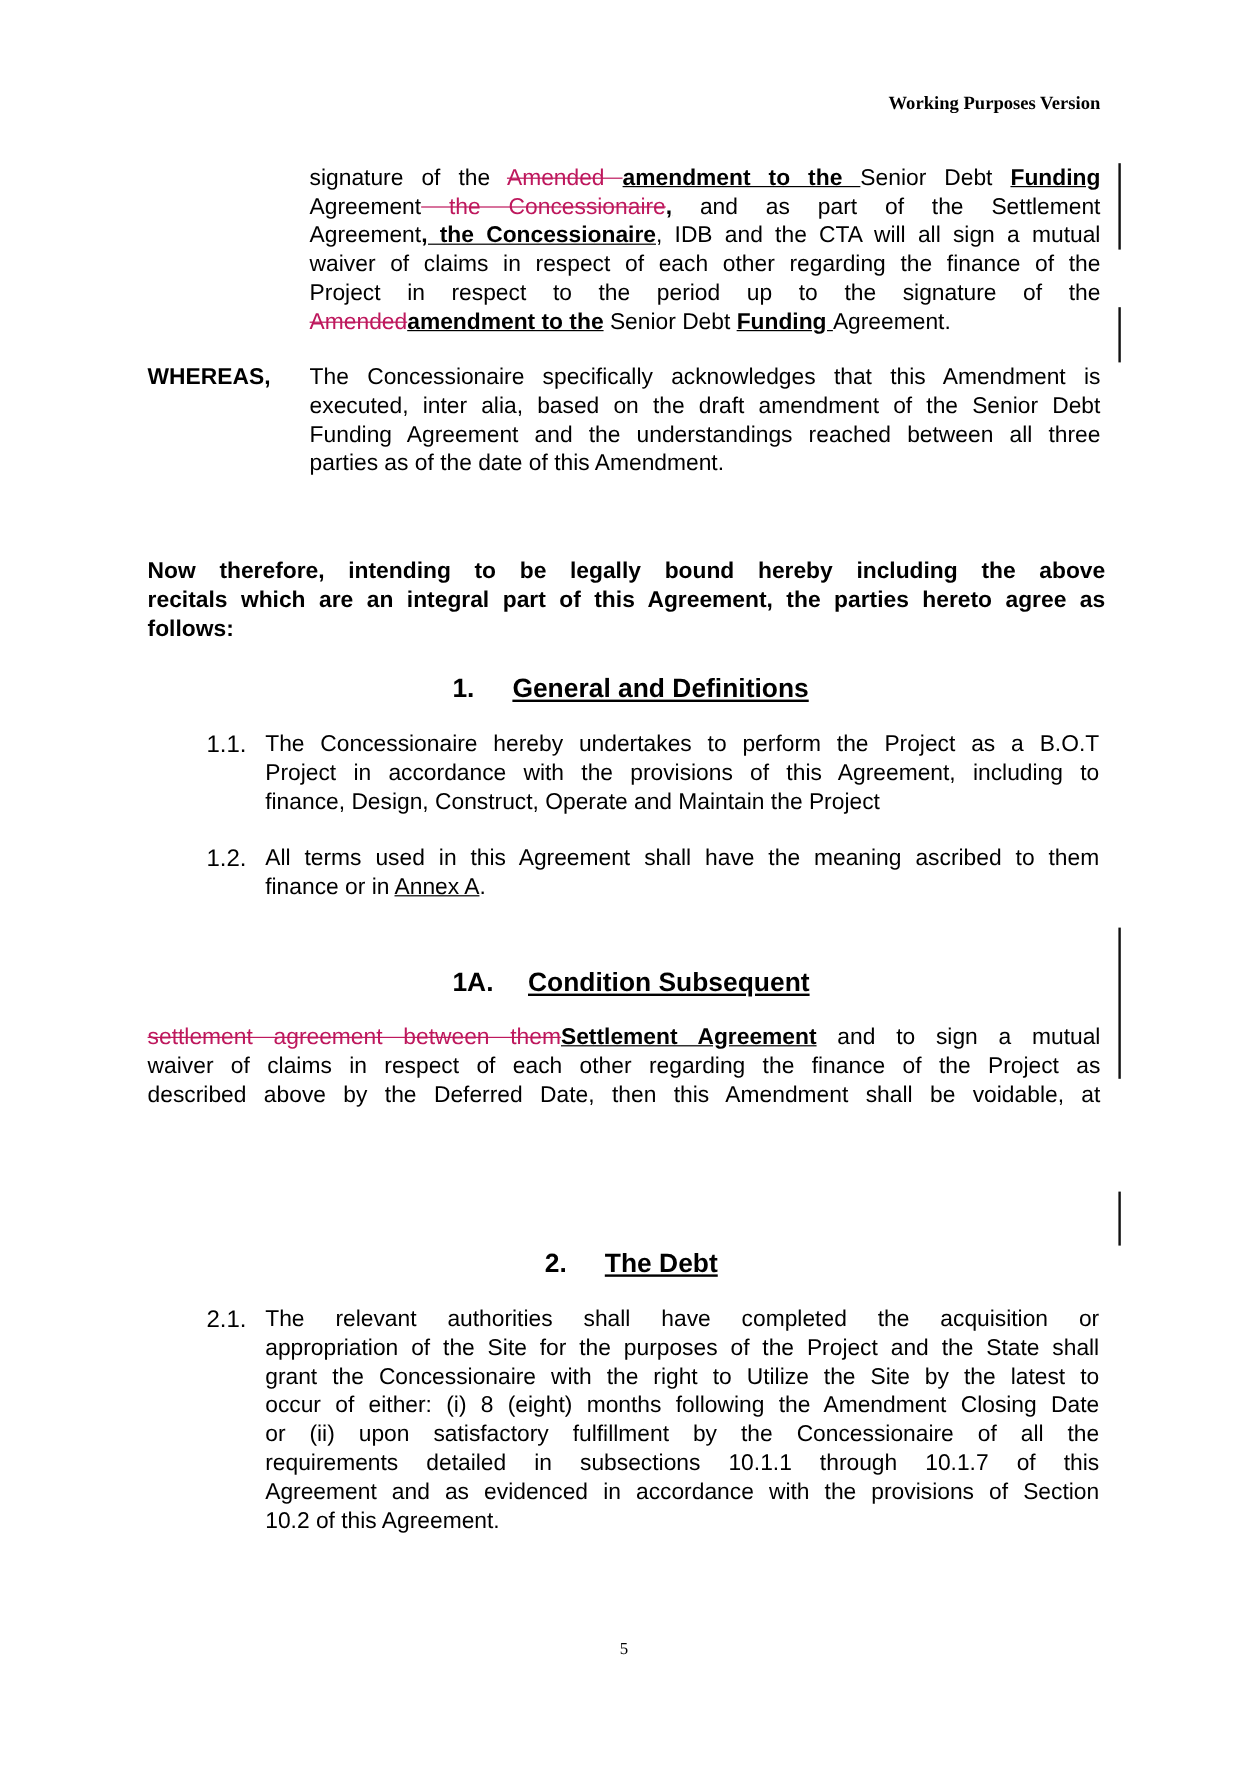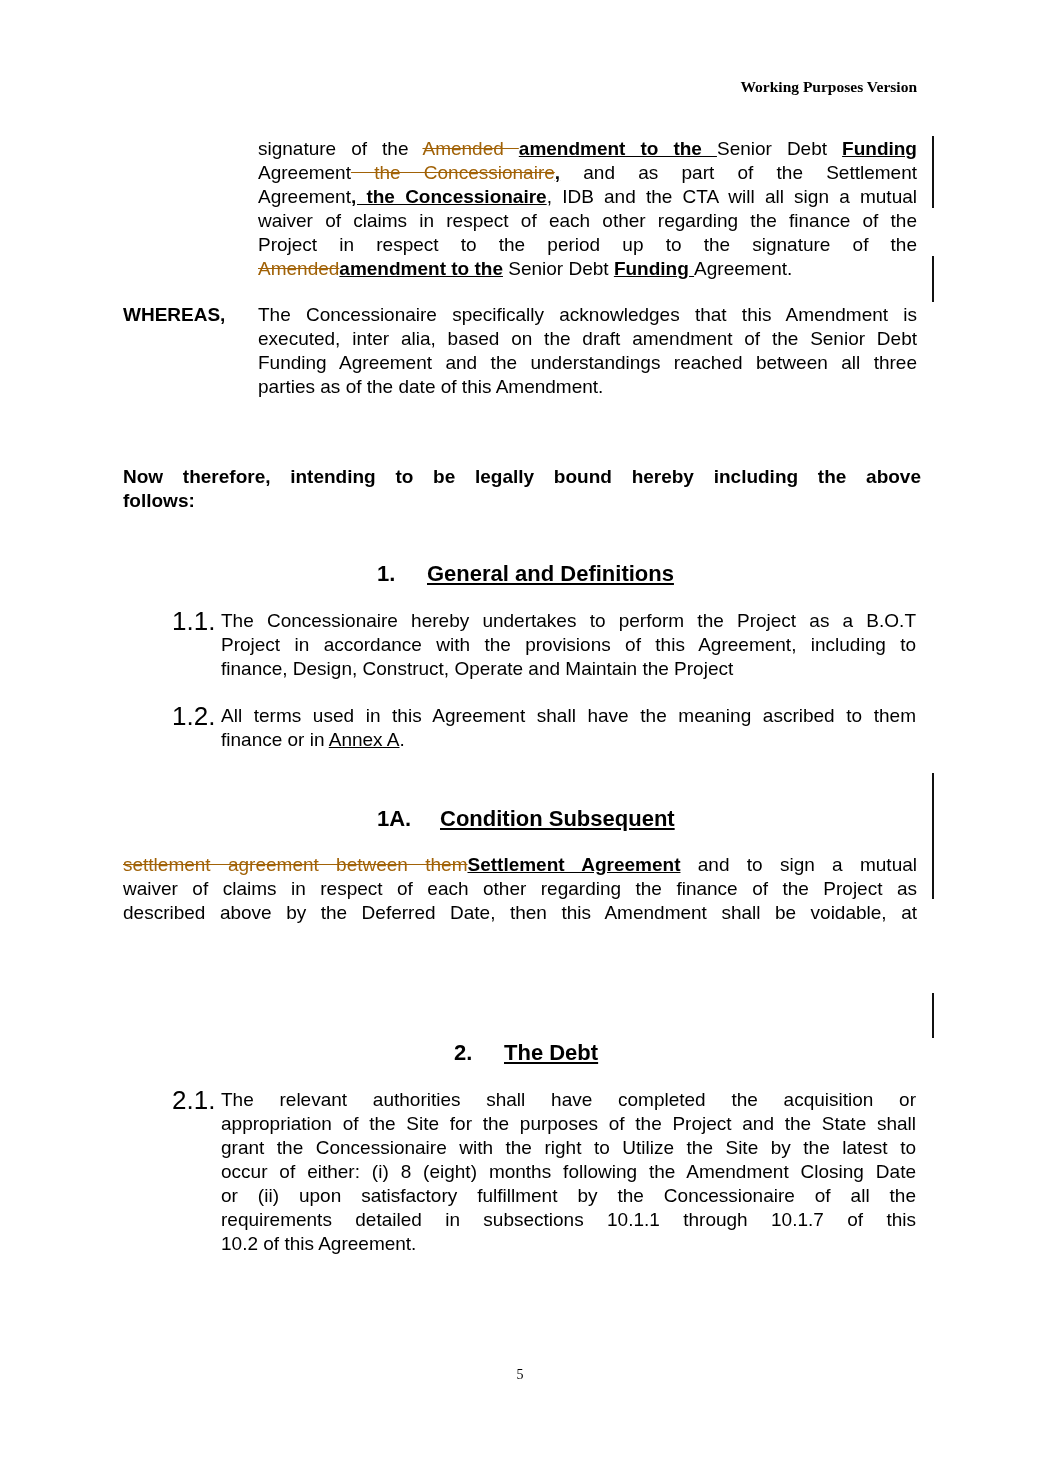--- a/index.html
+++ b/index.html
@@ -2,29 +2,29 @@
 <html><head>
 <meta charset="utf-8">
 <style>
   html, body { margin:0; padding:0; background:#ffffff; }
   body { width:1040px; height:1471px; position:relative; overflow:hidden; color:#000; }
   .page { position:absolute; left:0; top:0; width:1040px; height:1471px; }
   .hdr { position:absolute; right:123px; top:76px; text-align:right; font-family:"Liberation Serif", serif; font-weight:bold; font-size:15.5px; line-height:21px; }
   .para { position:absolute; font-family:"Liberation Sans", sans-serif; font-size:19px; line-height:24px; text-align:justify; }
   .para span.line { display:block; text-align:justify; text-align-last:justify; white-space:nowrap; }
   .para span.line.last { text-align-last:left; }
-  .del { color:#a16207; text-decoration:line-through; }
+  .del { color:#be185d; text-decoration:line-through; }
   .ins { color:#000000; text-decoration:underline;font-weight:bold; }
   .u { text-decoration:underline; }
   .bold { font-weight:bold; }
   .heading { position:absolute; font-family:"Liberation Sans", sans-serif; font-weight:bold; font-size:22px; line-height:24px; white-space:nowrap; }
   .heading .num { display:inline-block; }
   .heading .title { text-decoration:underline; }
   .label { position:absolute; font-family:"Liberation Sans", sans-serif; font-weight:bold; font-size:19px; line-height:24px; }
-  .itemnum { position:absolute; font-family:"Liberation Sans", sans-serif; font-size:26px; line-height:24px; }
+  .itemnum { position:absolute; font-family:"Liberation Sans", sans-serif; font-size:20px; line-height:24px; }
   .bar { position:absolute; left:932px; width:2px; background:#111; }
   .pagenum { position:absolute; left:0; width:1040px; top:1367px; text-align:center; font-family:"Liberation Serif", serif; font-size:14px; }
 </style>
 </head>
 <body>
 
 <div class="page">
 
   <div class="hdr">
     <div>Working Purposes Version</div>
@@ -42,20 +42,21 @@
   <div class="label" style="left:123px; top:303px;">WHEREAS,</div>
   <div class="para" style="left:258px; top:303px; width:659px;">
     <span class="line">The Concessionaire specifically acknowledges that this Amendment is</span>
     <span class="line">executed, inter alia, based on the draft amendment of the Senior Debt</span>
     <span class="line">Funding Agreement and the understandings reached between all three</span>
     <span class="line last">parties as of the date of this Amendment.</span>
   </div>
 
   <div class="para bold" style="left:123px; top:465px; width:798px;">
     <span class="line">Now therefore, intending to be legally bound hereby including the above</span>
+    <span class="line">recitals which are an integral part of this Agreement, the parties hereto agree as</span>
     <span class="line last">follows:</span>
   </div>
 
   <div class="heading" style="left:377px; top:562px;">
     <span class="num" style="width:50px;">1.</span><span class="title">General and Definitions</span>
   </div>
 
   <div class="itemnum" style="left:172px; top:609px;">1.1.</div>
   <div class="para" style="left:221px; top:609px; width:695px;">
     <span class="line">The Concessionaire hereby undertakes to perform the Project as a B.O.T</span>
@@ -84,20 +85,21 @@
   </div>
 
   <div class="itemnum" style="left:172px; top:1088px;">2.1.</div>
   <div class="para" style="left:221px; top:1088px; width:695px;">
     <span class="line">The relevant authorities shall have completed the acquisition or</span>
     <span class="line">appropriation of the Site for the purposes of the Project and the State shall</span>
     <span class="line">grant the Concessionaire with the right to Utilize the Site  by the latest to</span>
     <span class="line">occur of either: (i) 8 (eight) months following the Amendment Closing Date</span>
     <span class="line">or (ii) upon satisfactory fulfillment by the Concessionaire of all the</span>
     <span class="line">requirements detailed in subsections 10.1.1 through 10.1.7 of this</span>
+    <span class="line">Agreement and as evidenced in accordance with the provisions of Section</span>
     <span class="line last">10.2 of this Agreement.</span>
   </div>
 
   <div class="bar" style="top:136px; height:72px;"></div>
   <div class="bar" style="top:256px; height:46px;"></div>
   <div class="bar" style="top:773px; height:126px;"></div>
   <div class="bar" style="top:993px; height:45px;"></div>
 
   <div class="pagenum">5</div>
 </div>

